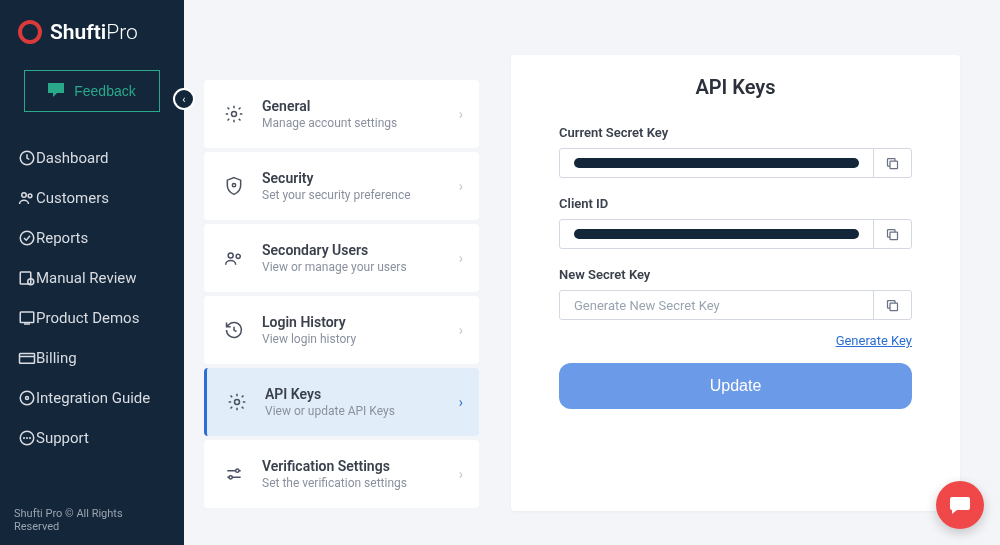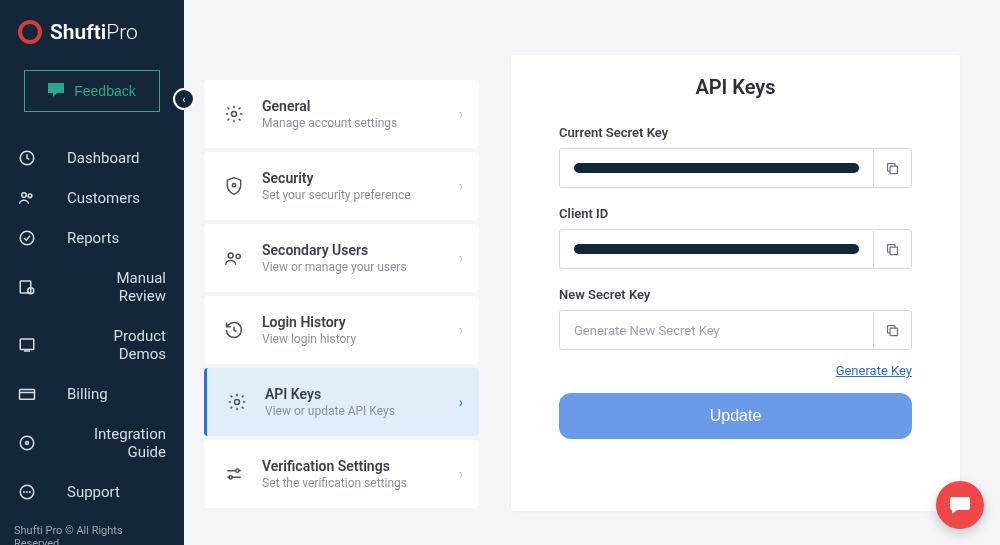--- a/index.html
+++ b/index.html
@@ -5,35 +5,35 @@
 * { box-sizing: border-box; margin: 0; padding: 0; }
 body { font-family: -apple-system, BlinkMacSystemFont, 'Segoe UI', Roboto, sans-serif; background: #f4f5f9; width: 1000px; height: 545px; overflow: hidden; display: flex; }
 .sidebar { width: 184px; background: #14263a; color: #fff; display: flex; flex-direction: column; position: relative; }
 .logo { display: flex; align-items: center; padding: 20px 18px 18px; gap: 8px; }
 .logo-circle { width: 24px; height: 24px; border: 4px solid #d93a3a; border-radius: 50%; }
 .logo-text { font-size: 21px; font-weight: 600; color: #fff; }
 .logo-text .pro { font-weight: 300; }
 .feedback-btn { margin: 8px 24px 16px; padding: 12px 20px; border: 1px solid #2aa88a; color: #2aa88a; background: transparent; display: flex; align-items: flex-start; justify-content: center; gap: 10px; font-size: 14px; font-weight: 500; cursor: pointer; }
 .collapse-btn { position: absolute; right: -11px; top: 88px; width: 22px; height: 22px; border-radius: 50%; background: #14263a; border: 2px solid #fff; display: flex; align-items: center; justify-content: center; cursor: pointer; color: #fff; font-size: 11px; }
 .nav { display: flex; flex-direction: column; gap: 0; margin-top: 10px; }
-.nav-item { display: flex; align-items: center; gap: 31px; padding: 11px 18px; color: #d9dce2; font-size: 15px; cursor: pointer; text-align: right; }
+.nav-item { display: flex; align-items: center; gap: 0; padding: 11px 18px; color: #d9dce2; font-size: 15px; cursor: pointer; text-align: right; }
 .footer-text { margin-top: auto; padding: 12px 14px; font-size: 11px; color: #9aa3b0; }
 .settings-col { width: 305px; padding: 80px 10px 0 20px; display: flex; flex-direction: column; gap: 4px; }
 .settings-card { background: #fff; border-radius: 4px; padding: 18px 18px; display: flex; align-items: center; gap: 16px; cursor: pointer; position: relative; }
 .settings-card.active { background: #e2edfa; border-left: 3px solid #2b6ed4; }
 .card-icon { width: 24px; height: 24px; display: flex; align-items: center; justify-content: center; color: #4a5160; flex-shrink: 0; }
 .card-text .title { font-size: 14px; font-weight: 600; color: #3a404c; }
 .card-text .subtitle { font-size: 12px; color: #8a919e; margin-top: 2px; }
 .chevron { position: absolute; right: 16px; color: #c2c7d0; font-size: 14px; }
 .settings-card.active .chevron { color: #2b6ed4; }
 .detail-panel { flex: 1; background: #fff; margin: 55px 40px 34px 22px; border-radius: 4px; padding: 20px 48px 28px; display: flex; flex-direction: column; box-shadow: 0 1px 3px rgba(0,0,0,0.04); }
 .detail-title { text-align: center; font-size: 20px; font-weight: 600; color: #2b303a; margin-bottom: 26px; }
 .field { margin-bottom: 18px; }
 .field-label { font-size: 13px; font-weight: 600; color: #3a404c; margin-bottom: 8px; display: block; }
-.field-row { display: flex; align-items: center; gap: 0; border: 1px solid #d4d8e0; border-radius: 3px; overflow: hidden; height: 40px; }
+.field-row { display: flex; align-items: center; gap: 0; border: 1px solid #d4d8e0; border-radius: 3px; overflow: hidden; height: 30px; }
 .field-value { flex: 1; padding: 6px 14px; display: flex; align-items: center; font-size: 13px; }
 .redacted { height: 10px; background: #14263a; border-radius: 5px; width: 100%; }
 .placeholder-text { color: #9aa3b0; font-size: 13px; }
 .copy-btn { width: 38px; height: 36px; display: flex; align-items: center; justify-content: center; border-left: 1px solid #d4d8e0; cursor: pointer; color: #6a7282; }
 .gen-link { text-align: right; margin-top: -8px; margin-bottom: 14px; }
 .gen-link a { color: #2b6ed4; font-size: 13px; font-weight: 400; text-decoration: underline; cursor: pointer; }
 .update-btn { background: #6a9ae8; color: #fff; border: none; padding: 14px; font-size: 16px; border-radius: 12px; cursor: pointer; }
 .chat-bubble { position: fixed; bottom: 16px; right: 16px; width: 48px; height: 48px; border-radius: 50%; background: #f04848; display: flex; align-items: center; justify-content: center; cursor: pointer; box-shadow: 0 4px 12px rgba(0,0,0,0.2); }
 svg { display: block; }
 </style>

